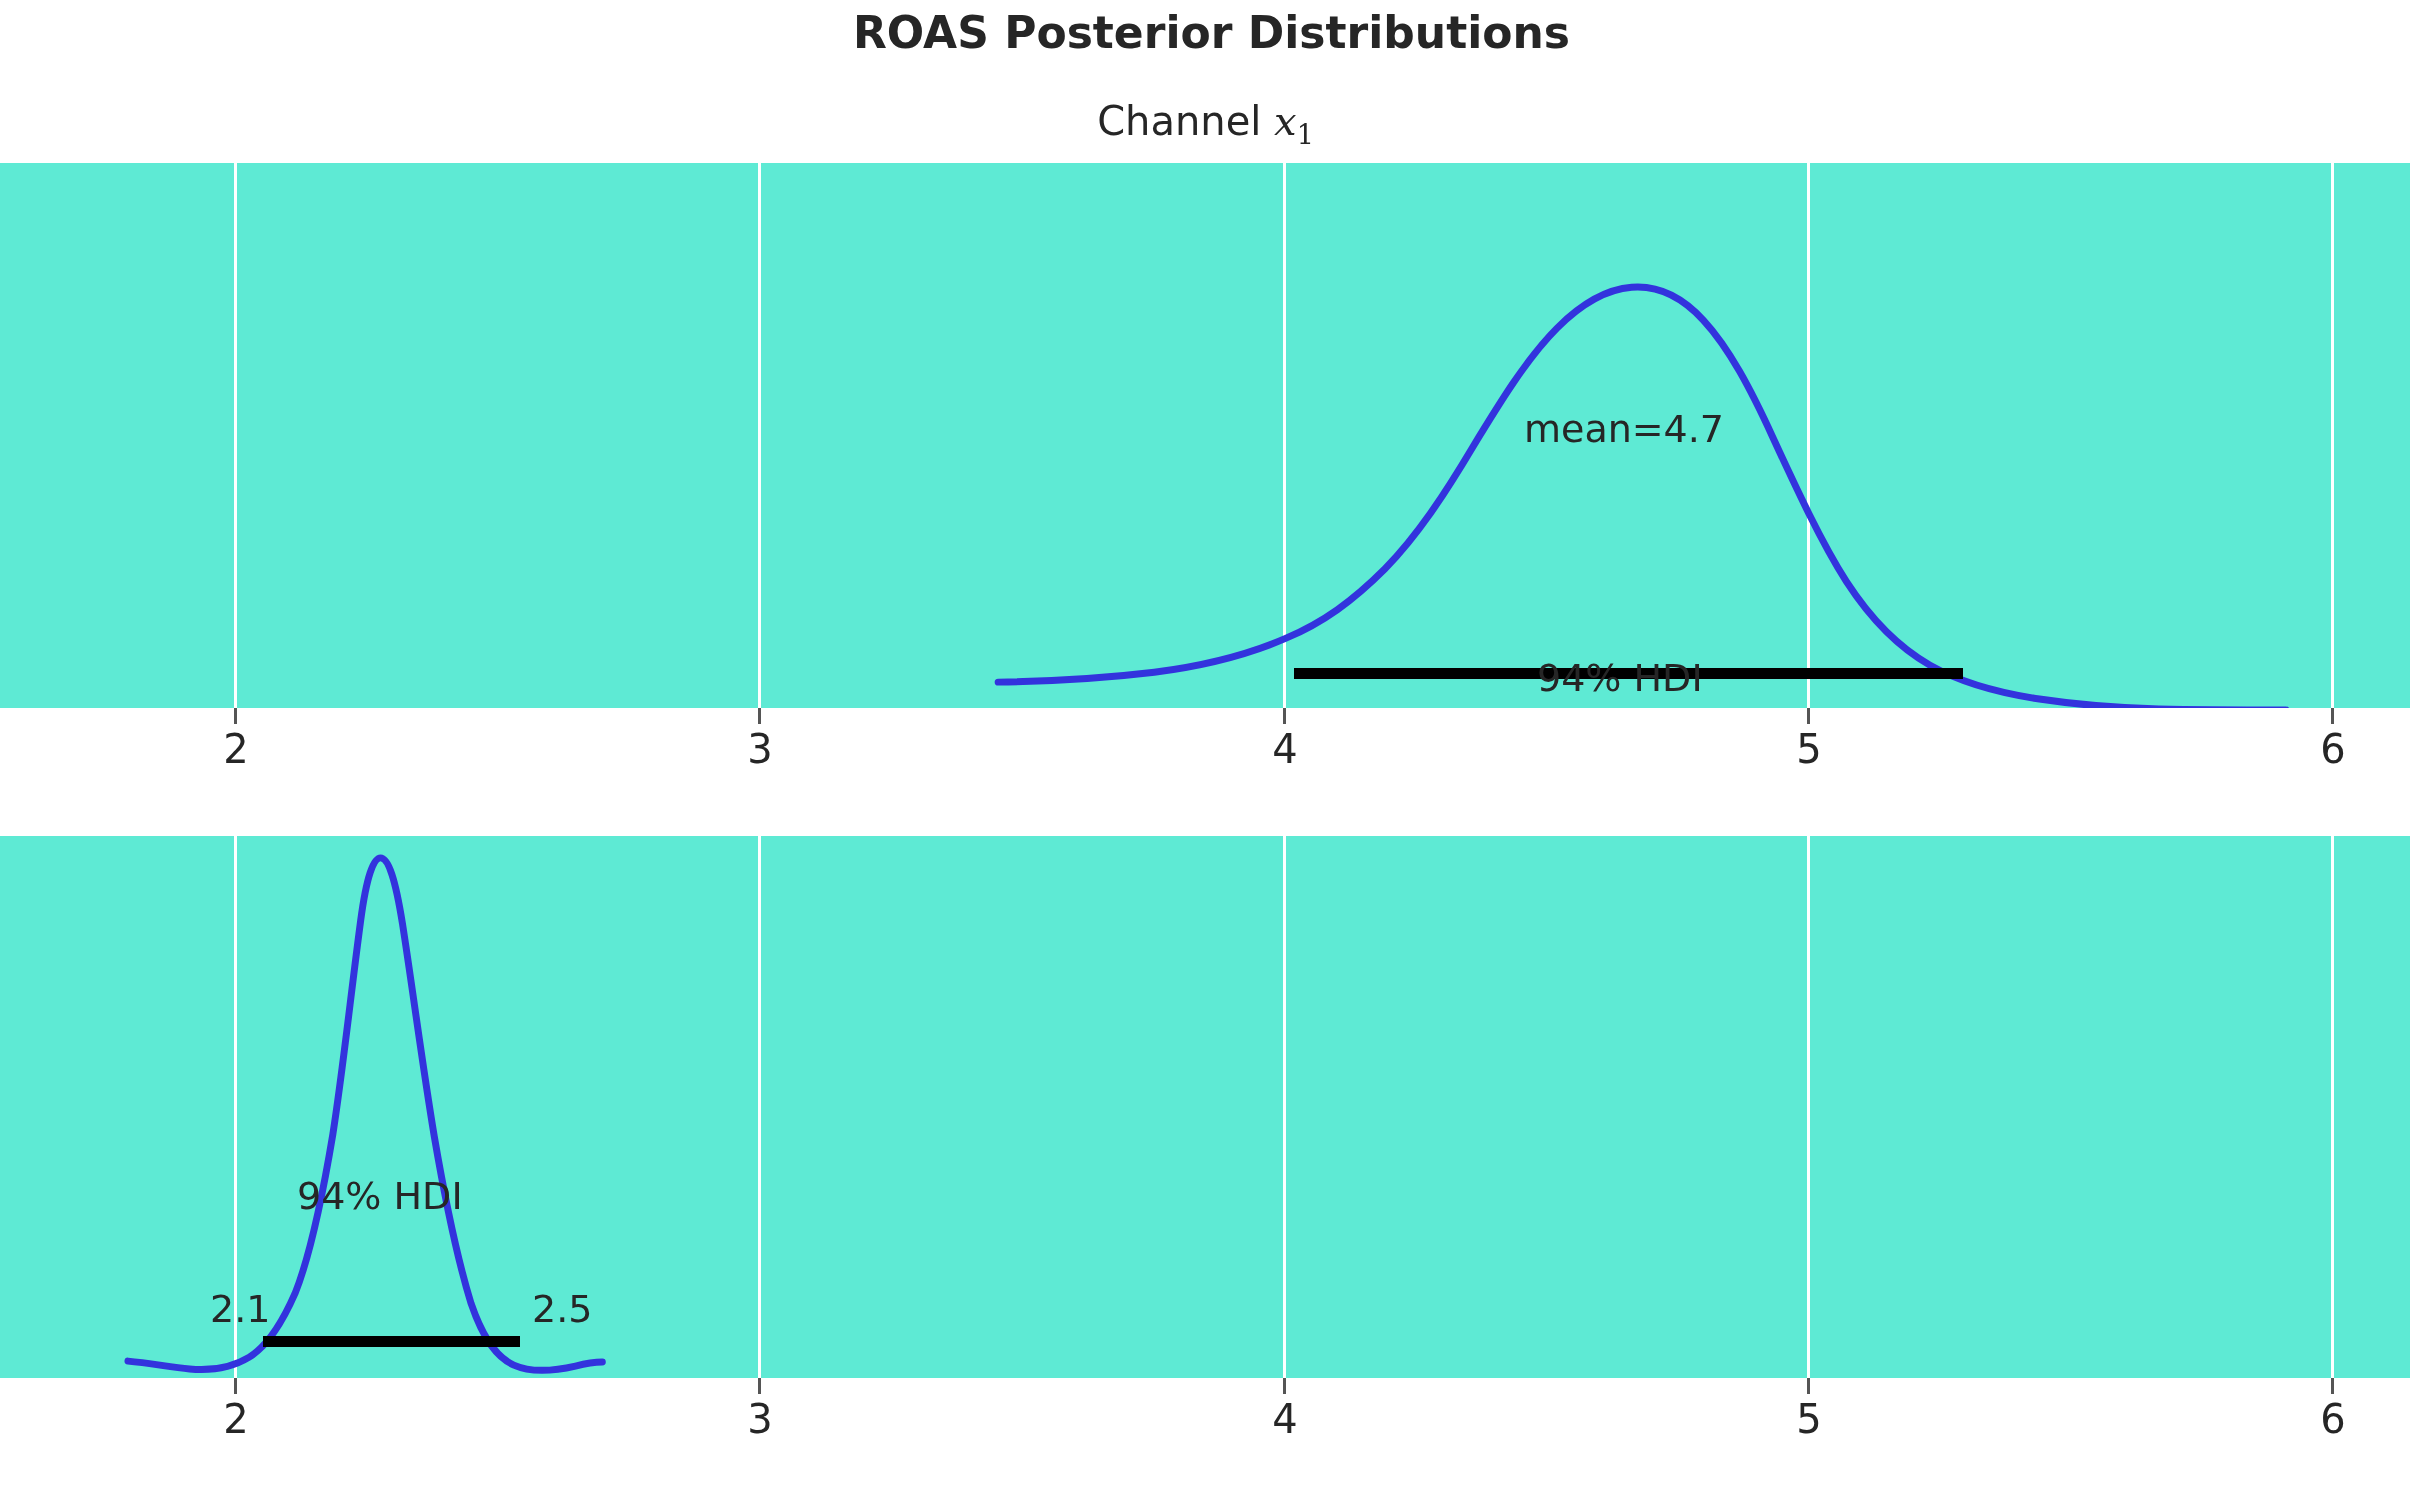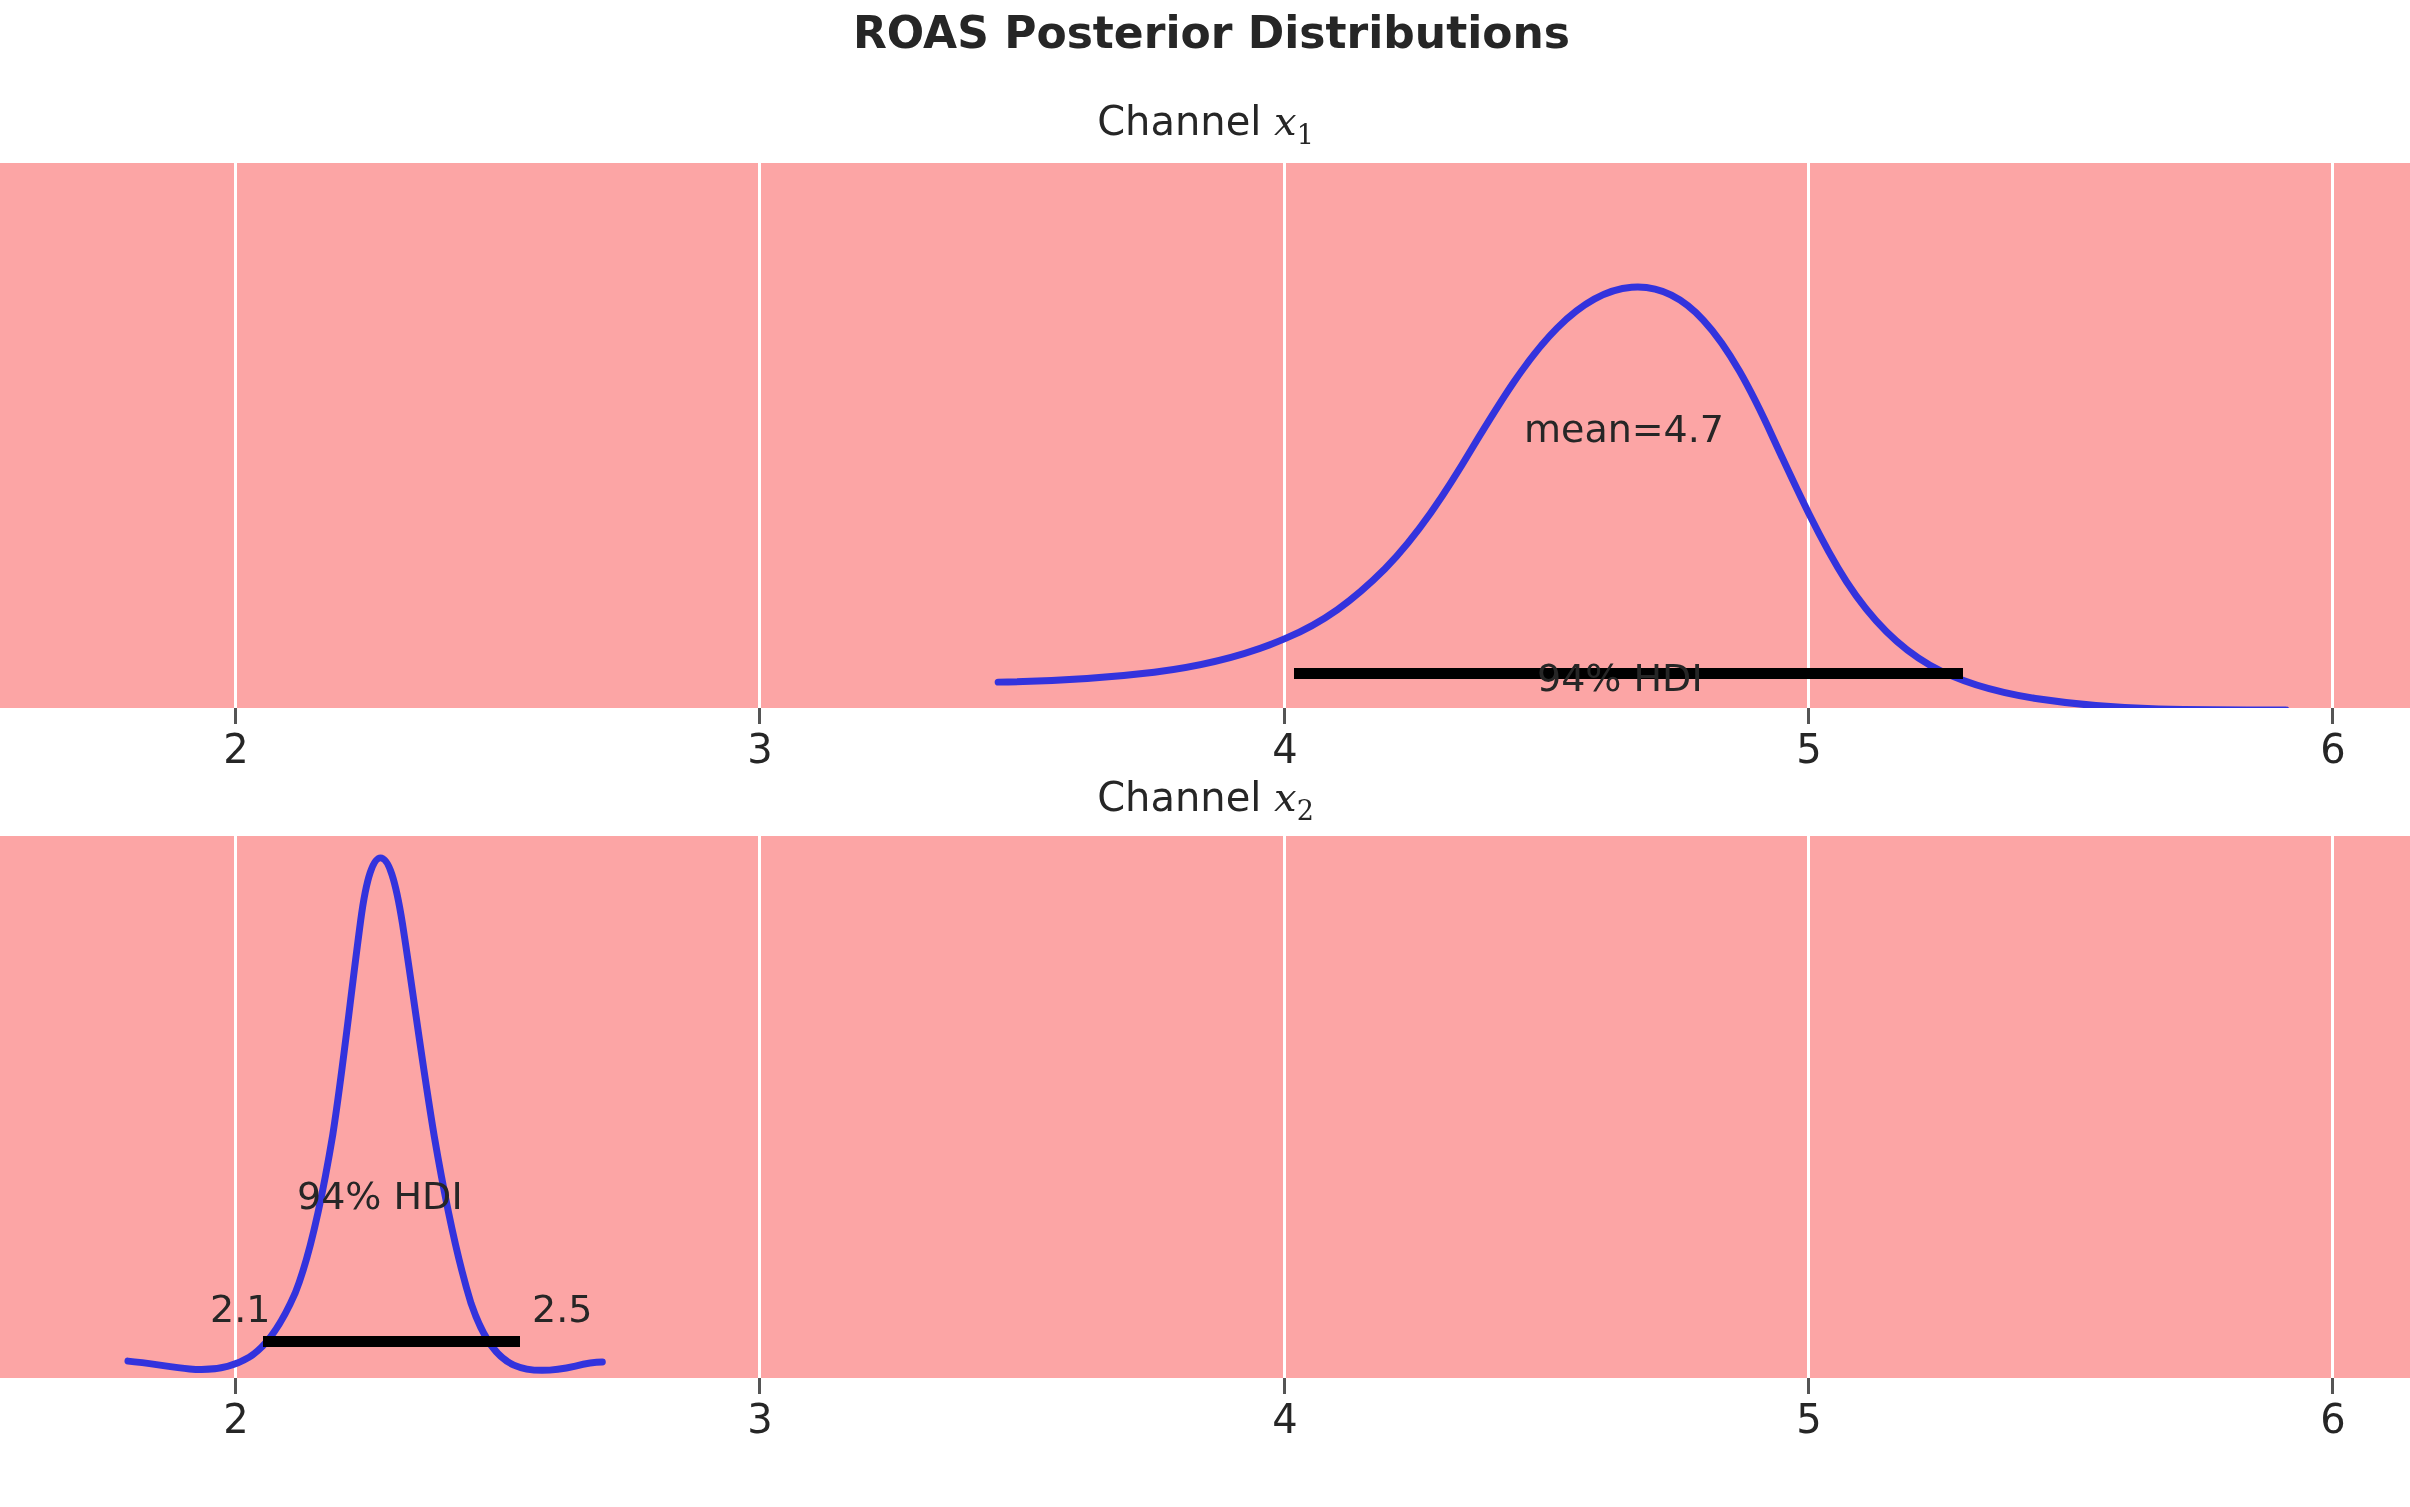--- a/index.html
+++ b/index.html
@@ -47,21 +47,21 @@
   .axes-title .mathsub {
     font-size: 27px;
     vertical-align: sub;
     font-family: "DejaVu Serif", serif;
     font-style: normal;
   }
   .panel {
     position: absolute;
     left: 0;
     width: 2411px;
-    background: #fca5a5;
+    background: #5eead4;
     overflow: visible;
   }
   .panel-clip {
     position: absolute;
     inset: 0;
     overflow: hidden;
   }
   .gridline {
     position: absolute;
     top: 0;
@@ -165,23 +165,20 @@
     <div class="tick-mark" style="left:1283px;"></div>
     <div class="tick-mark" style="left:1807px;"></div>
     <div class="tick-mark" style="left:2331px;"></div>
   </div>
   <div class="tick-label" style="left:236px;  top:726px;">2</div>
   <div class="tick-label" style="left:760px;  top:726px;">3</div>
   <div class="tick-label" style="left:1285px; top:726px;">4</div>
   <div class="tick-label" style="left:1809px; top:726px;">5</div>
   <div class="tick-label" style="left:2333px; top:726px;">6</div>
 
-  <div class="axes-title" style="top:774px;">
-    <span>Channel </span><span class="mathvar">x</span><span class="mathsub">2</span>
-  </div>
 
   <div class="panel" id="panel2" style="top:836px; height:542px;">
     <div class="panel-clip">
       <div class="gridline" style="left:234px;"></div>
       <div class="gridline" style="left:758px;"></div>
       <div class="gridline" style="left:1283px;"></div>
       <div class="gridline" style="left:1807px;"></div>
       <div class="gridline" style="left:2331px;"></div>
 
       <svg class="curve-svg" width="2411" height="542" viewBox="0 0 2423 545">

